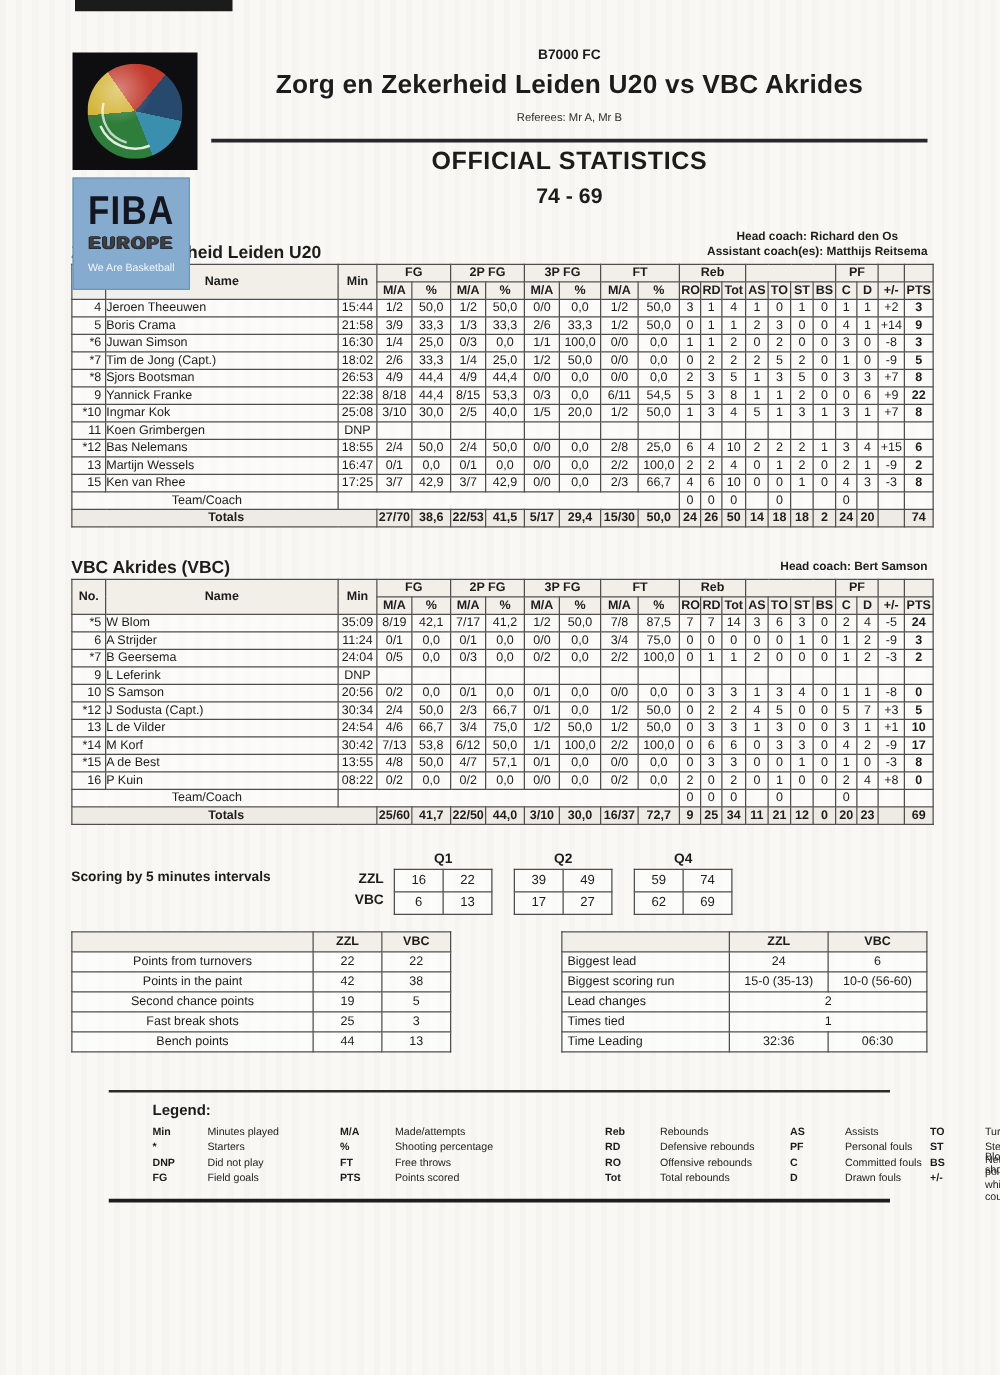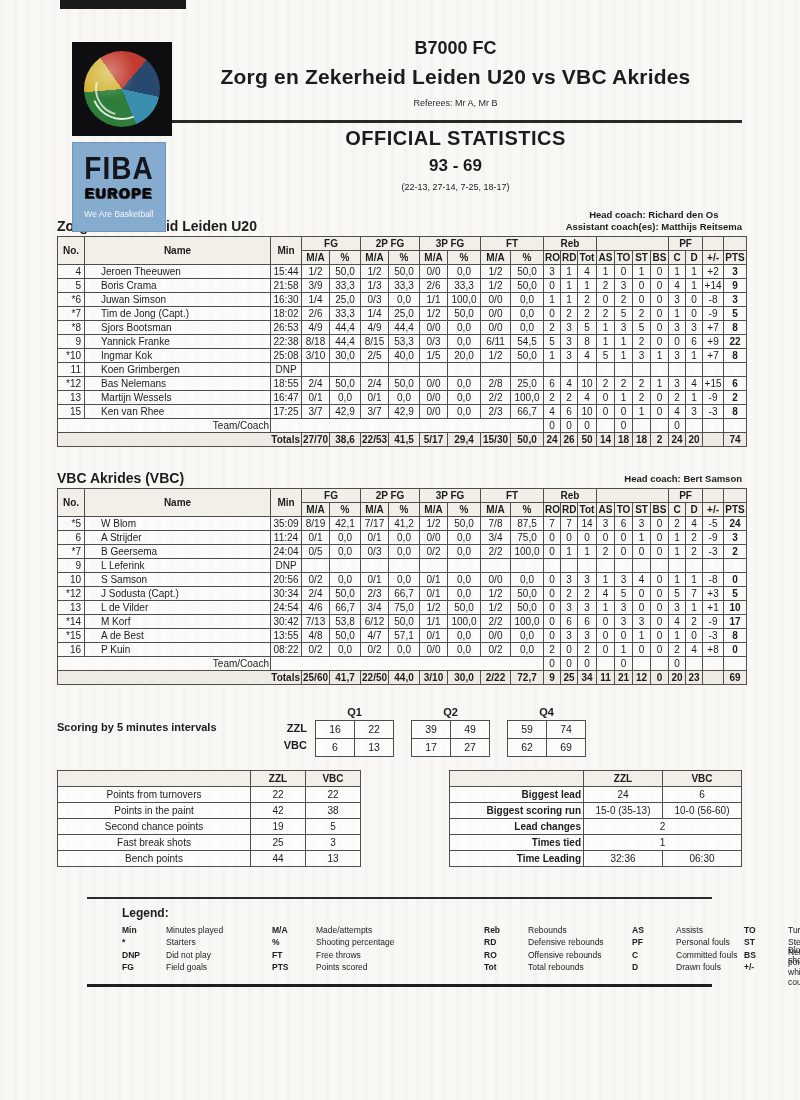--- a/index.html
+++ b/index.html
@@ -3,86 +3,86 @@
 <meta charset="utf-8">
 <style>
   html,body{margin:0;padding:0;background:#e8e8e8;}
   .page{width:800px;height:1100px;position:relative;margin:0 auto;overflow:hidden;
     background:#f9f8f4;
     background-image:repeating-linear-gradient(90deg, rgba(0,0,0,0.015) 0 5px, rgba(0,0,0,0) 5px 13px);
     font-family:"Liberation Sans", sans-serif;color:#1c1c1c;-webkit-font-smoothing:antialiased;}
   .topbar{position:absolute;left:60px;top:0;width:126px;height:9px;background:#1b1b1b;}
 
   
-  .logo-col{position:absolute;left:72px;top:42px;width:100px;}
+  .logo-col{position:absolute;left:58px;top:42px;width:100px;}
   .ball-box{width:100px;height:94px;background:#0e0e10;display:flex;align-items:center;justify-content:center;}
   .ball{width:76px;height:76px;border-radius:50%;position:relative;
     background:
       radial-gradient(circle at 32% 28%, rgba(255,255,255,0.38), rgba(255,255,255,0) 36%),
       conic-gradient(from 200deg, #2f7d3a 0 65deg, #d4b437 65deg 125deg, #c23b2e 125deg 200deg, #27496e 200deg 262deg, #3a8fae 262deg 318deg, #2f7d3a 318deg 360deg);}
   .ball::before{content:"";position:absolute;inset:7px;border-radius:50%;
     border:2px solid transparent;border-bottom-color:rgba(255,255,255,0.85);transform:rotate(22deg);}
   .ball::after{content:"";position:absolute;inset:11px;border-radius:50%;
     border:2px solid transparent;border-left-color:rgba(255,255,255,0.7);transform:rotate(-30deg);}
   .fiba-box{margin-top:6px;width:92px;height:88px;background:#85abce;border:1px solid #6f96b8;
     display:flex;flex-direction:column;align-items:center;justify-content:center;text-align:center;}
   .fiba-word{font-size:28px;font-weight:800;color:#15151d;line-height:1;letter-spacing:1px;transform:scaleY(1.15);}
-  .europe-word{font-size:14px;font-weight:800;color:#000000;letter-spacing:1.5px;margin-top:2px;
+  .europe-word{font-size:14px;font-weight:800;color:#404040;letter-spacing:1.5px;margin-top:2px;
     text-shadow:1px 1px 0 #2c2c35,-1px 1px 0 #2c2c35;}
   .slogan{font-size:8.5px;color:#f6f6f6;margin-top:8px;font-weight:400;}
 
   
   .content{padding:30px 58px 0 57px;}
   .head-center{margin-left:112px;text-align:center;}
-  .comp{font-size:18px;font-weight:bold;margin-top:8px;}
+  .comp{font-size:11px;font-weight:bold;margin-top:8px;}
   .match-title{font-size:21px;font-weight:bold;margin-top:6px;letter-spacing:0.2px;}
   .refs{font-size:9px;margin-top:9px;color:#2c2c2c;}
   .head-rule{margin-left:112px;border-top:3px solid #27272c;margin-top:12px;}
   .head-info{margin-left:112px;display:flex;justify-content:space-between;font-size:9px;line-height:1.4;margin-top:3px;color:#222;}
   .head-info .right{text-align:right;}
   .official{margin-left:112px;text-align:center;font-size:20px;font-weight:bold;letter-spacing:0.5px;margin-top:4px;}
   .score{margin-left:112px;text-align:center;font-size:17px;font-weight:bold;margin-top:6px;}
   .quarters{margin-left:112px;text-align:center;font-size:9px;margin-top:6px;}
 
   
   .team-section{margin-top:17px;}
   .team-head{display:flex;justify-content:space-between;align-items:flex-end;margin-bottom:2px;}
   .team-name{font-size:14px;font-weight:bold;}
   .coach-block{text-align:center;font-size:9.5px;font-weight:bold;line-height:1.3;}
 
   table.stat{width:100%;border-collapse:collapse;table-layout:fixed;font-size:10px;background:rgba(255,255,255,0.45);}
   table.stat th,table.stat td{border:1px solid #4e4e4e;padding:0 1px;height:13px;text-align:center;
     overflow:hidden;white-space:nowrap;font-weight:normal;}
   table.stat th{background:#f1efe8;font-weight:bold;}
-  table.stat td.c-name{text-align:left;padding-left:16px;}
+  table.stat td.c-name{text-align:left;padding-left:0;}
   table.stat td.c-no{text-align:right;padding-right:3px;}
   table.stat td.c-pts{font-weight:bold;}
   tr.totals td{background:#edebe3;font-weight:bold;}
-  tr.totals td.lbl, tr.teamrow td.lbl{text-align:right;padding-left:4px;}
+  tr.totals td.lbl, tr.teamrow td.lbl{text-align:center;padding-left:4px;}
   col.w-no{width:27px}col.w-name{width:186px}col.w-min{width:31px}
   col.w-ma{width:28px}col.w-pct{width:31px}col.w-pct2{width:33px}col.w-ma2{width:30px}
   col.w-xs{width:17px}col.w-tot{width:19px}col.w-sm{width:18px}col.w-pm{width:21px}col.w-pts{width:23px}
 
   
   .intervals{display:flex;margin-top:20px;}
   .int-title{width:212px;font-weight:bold;font-size:11px;padding-top:16px;}
   .int-teams{width:38px;text-align:right;padding-right:8px;}
   .int-spacer{height:15px;}
   .int-team{height:17px;line-height:17px;font-weight:bold;font-size:11px;}
   .int-q{margin-right:17px;}
   .q-label{text-align:center;font-weight:bold;font-size:11px;height:15px;line-height:14px;}
   table.q-table{border-collapse:collapse;}
   table.q-table td{border:1px solid #4e4e4e;width:36px;height:15px;text-align:center;font-size:10.5px;background:rgba(255,255,255,0.5);}
 
   
   .bottom{display:flex;justify-content:space-between;margin-top:13px;}
   table.mini{border-collapse:collapse;table-layout:fixed;font-size:10px;background:rgba(255,255,255,0.5);}
   table.mini th,table.mini td{border:1px solid #4e4e4e;height:15px;padding:0 2px;text-align:center;overflow:hidden;white-space:nowrap;}
   table.mini th{background:#f1efe8;font-weight:bold;}
-  table.mini td.lbl{text-align:right;padding-left:4px;font-weight:bold;}
+  table.mini td.lbl{text-align:left;padding-left:4px;}
   table.left-mini{width:303px;}
   table.left-mini col.ml{width:193px}table.left-mini col.mn{width:55px}
   table.right-mini{width:292px;}
   table.right-mini col.ml{width:134px}table.right-mini col.mn{width:79px}
 
   
   .legend-wrap{margin:30px 30px 0 30px;border-top:2px solid #2b2b2b;padding-top:7px;}
   .legend-title{margin-left:35px;font-size:12px;font-weight:bold;}
   .legend-grid{margin-left:35px;margin-top:4px;display:grid;grid-template-columns:150px 212px 148px 112px 1fr;}
   .legend-col .gen-row{display:flex;height:12.5px;align-items:center;}
@@ -108,22 +108,21 @@
   </div>
 
   <div class="content">
     <div class="head-center">
       <div class="comp">B7000 FC</div>
       <div class="match-title">Zorg en Zekerheid Leiden U20 vs VBC Akrides</div>
       <div class="refs">Referees: Mr A, Mr B</div>
     </div>
     <div class="head-rule"></div>
     <div class="official">OFFICIAL STATISTICS</div>
-    <div class="score">93 - 69</div>
-    <div class="quarters">(22-13, 27-14, 7-25, 18-17)</div>
+    <div class="score">74 - 69</div>
 
     <div class="team-section">
       <div class="team-head">
         <div class="team-name">Zorg en Zekerheid Leiden U20</div>
         <div class="coach-block">
           <div>Head coach: Richard den Os</div>
           <div>Assistant coach(es): Matthijs Reitsema</div>
         </div>
       </div>
       <table class="stat">
@@ -824,21 +823,21 @@
               <td></td>
           </tr>
           <tr class="totals">
             <td colspan="3" class="lbl">Totals</td>
             <td>25/60</td>
             <td>41,7</td>
             <td>22/50</td>
             <td>44,0</td>
             <td>3/10</td>
             <td>30,0</td>
-            <td>2/22</td>
+            <td>16/37</td>
             <td>72,7</td>
             <td>9</td>
             <td>25</td>
             <td>34</td>
             <td>11</td>
             <td>21</td>
             <td>12</td>
             <td>0</td>
             <td>20</td>
             <td>23</td>

